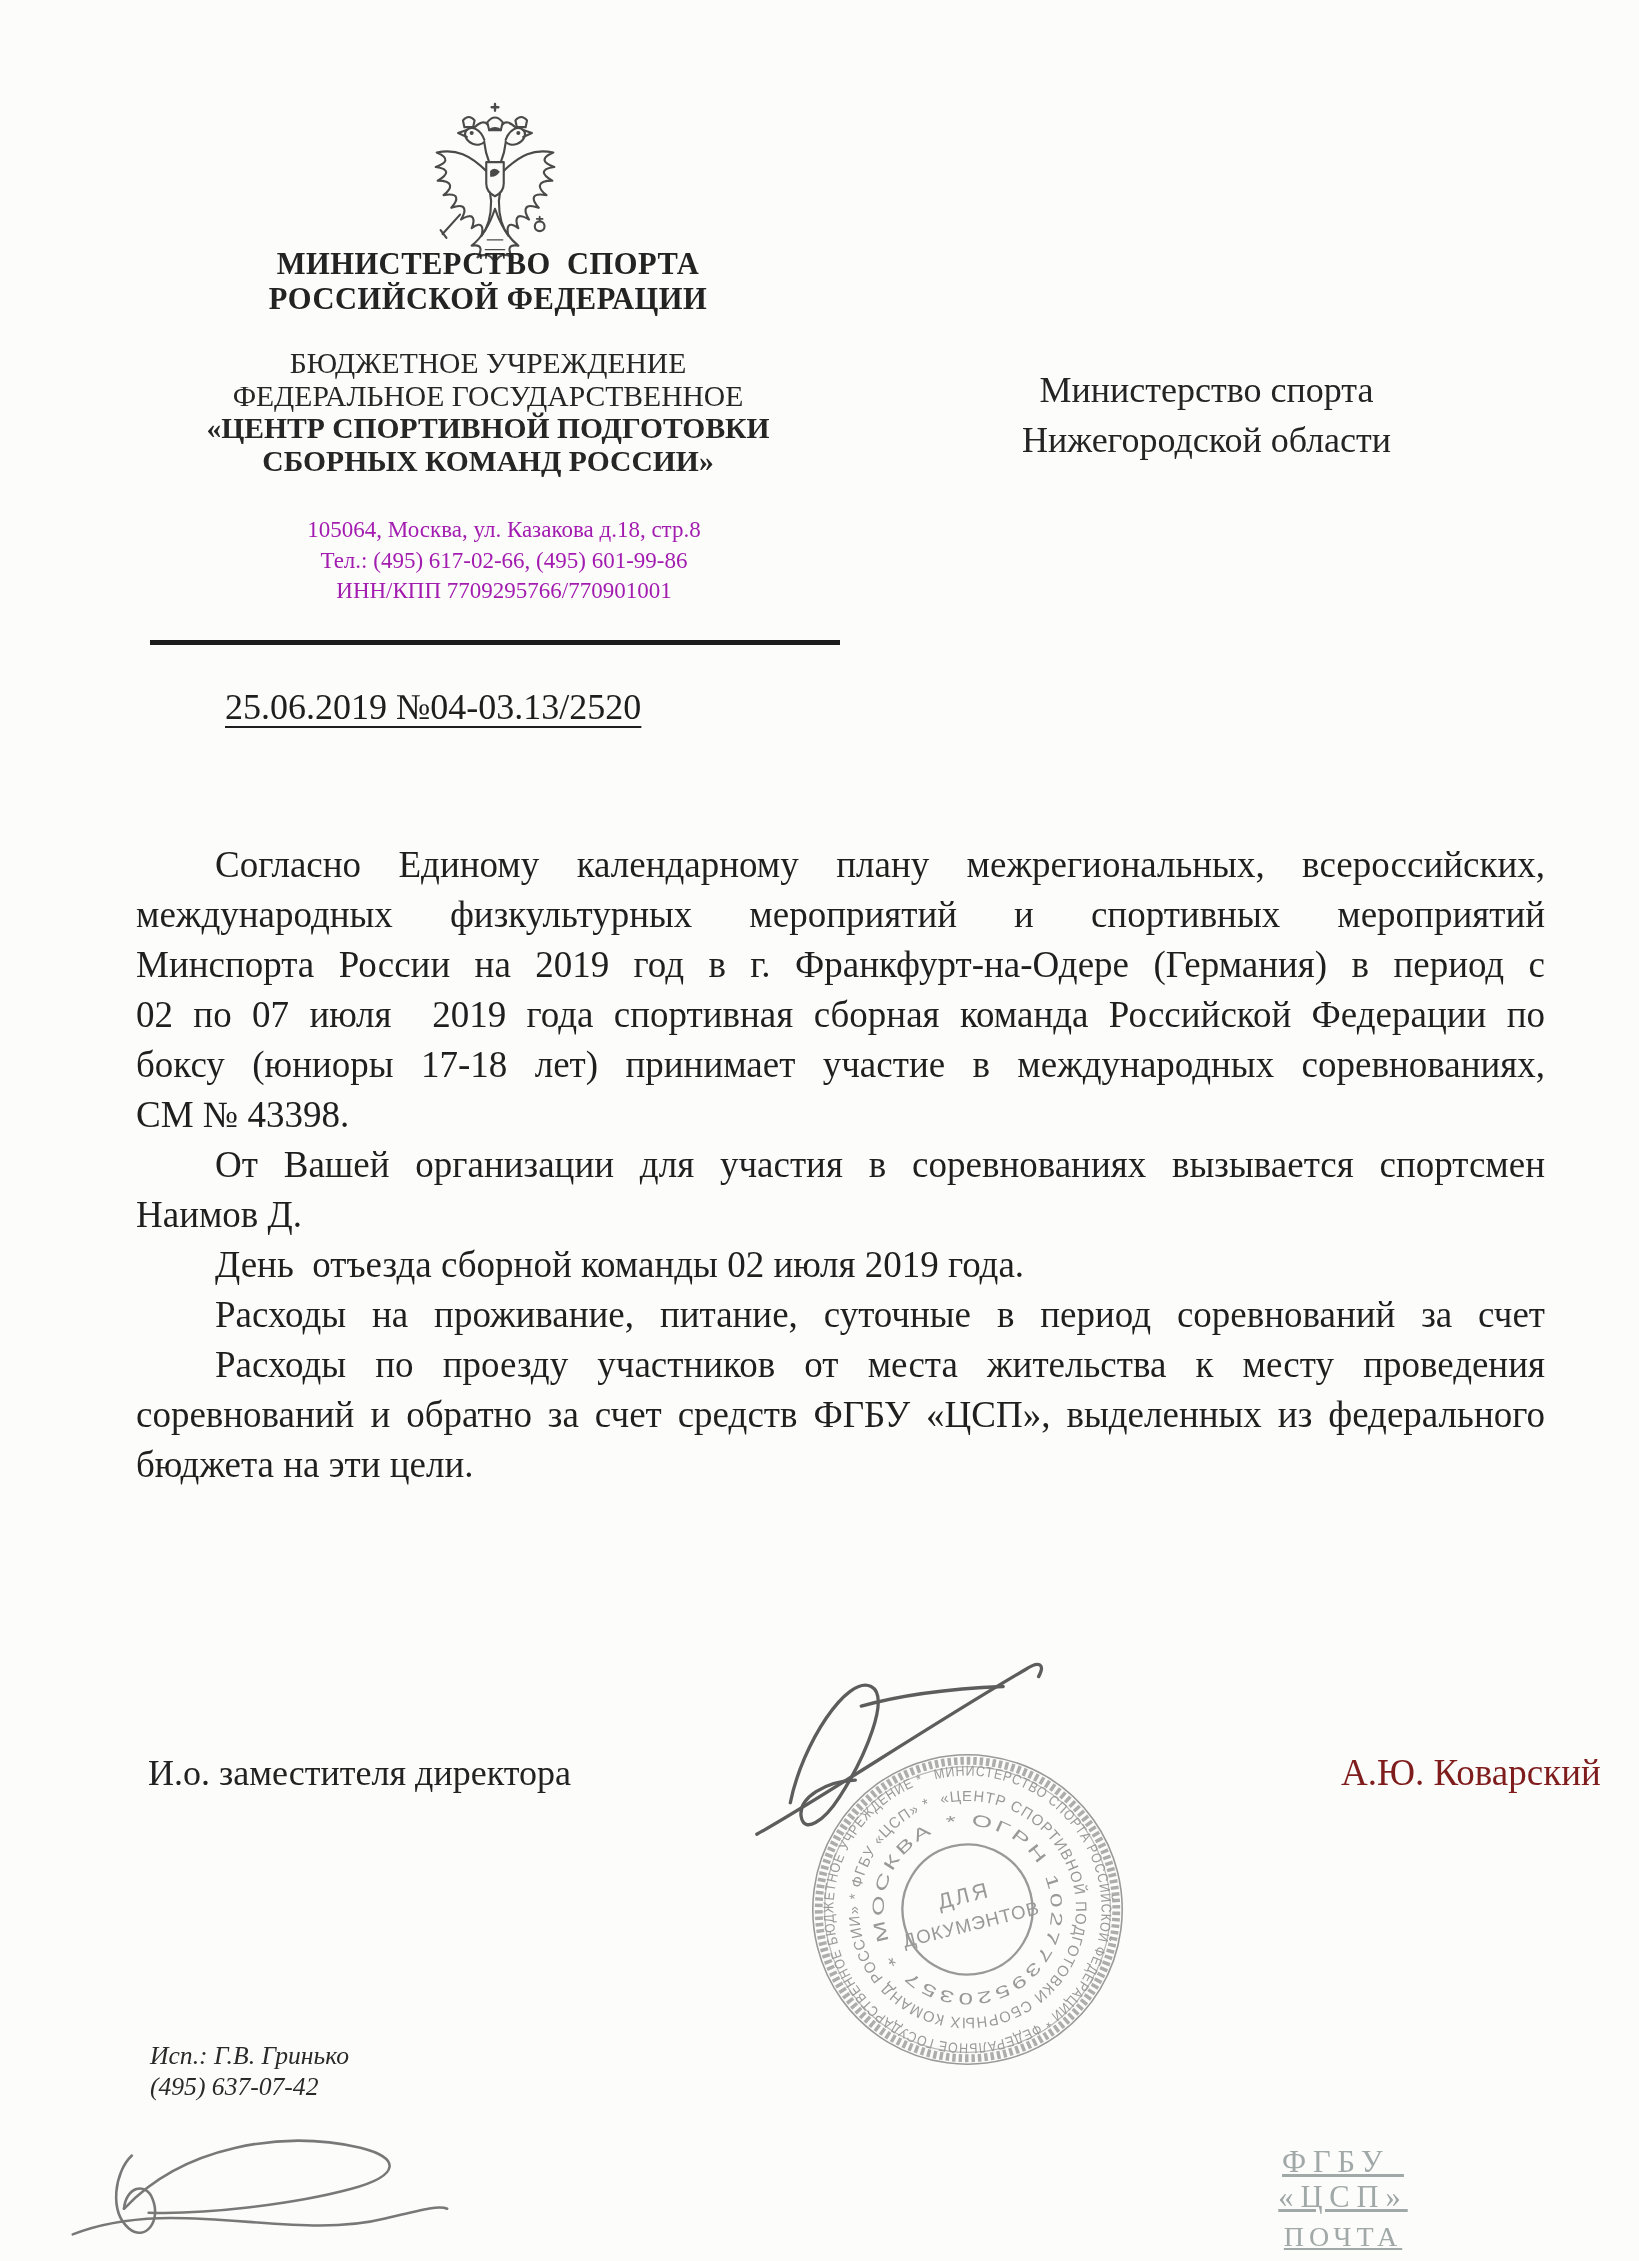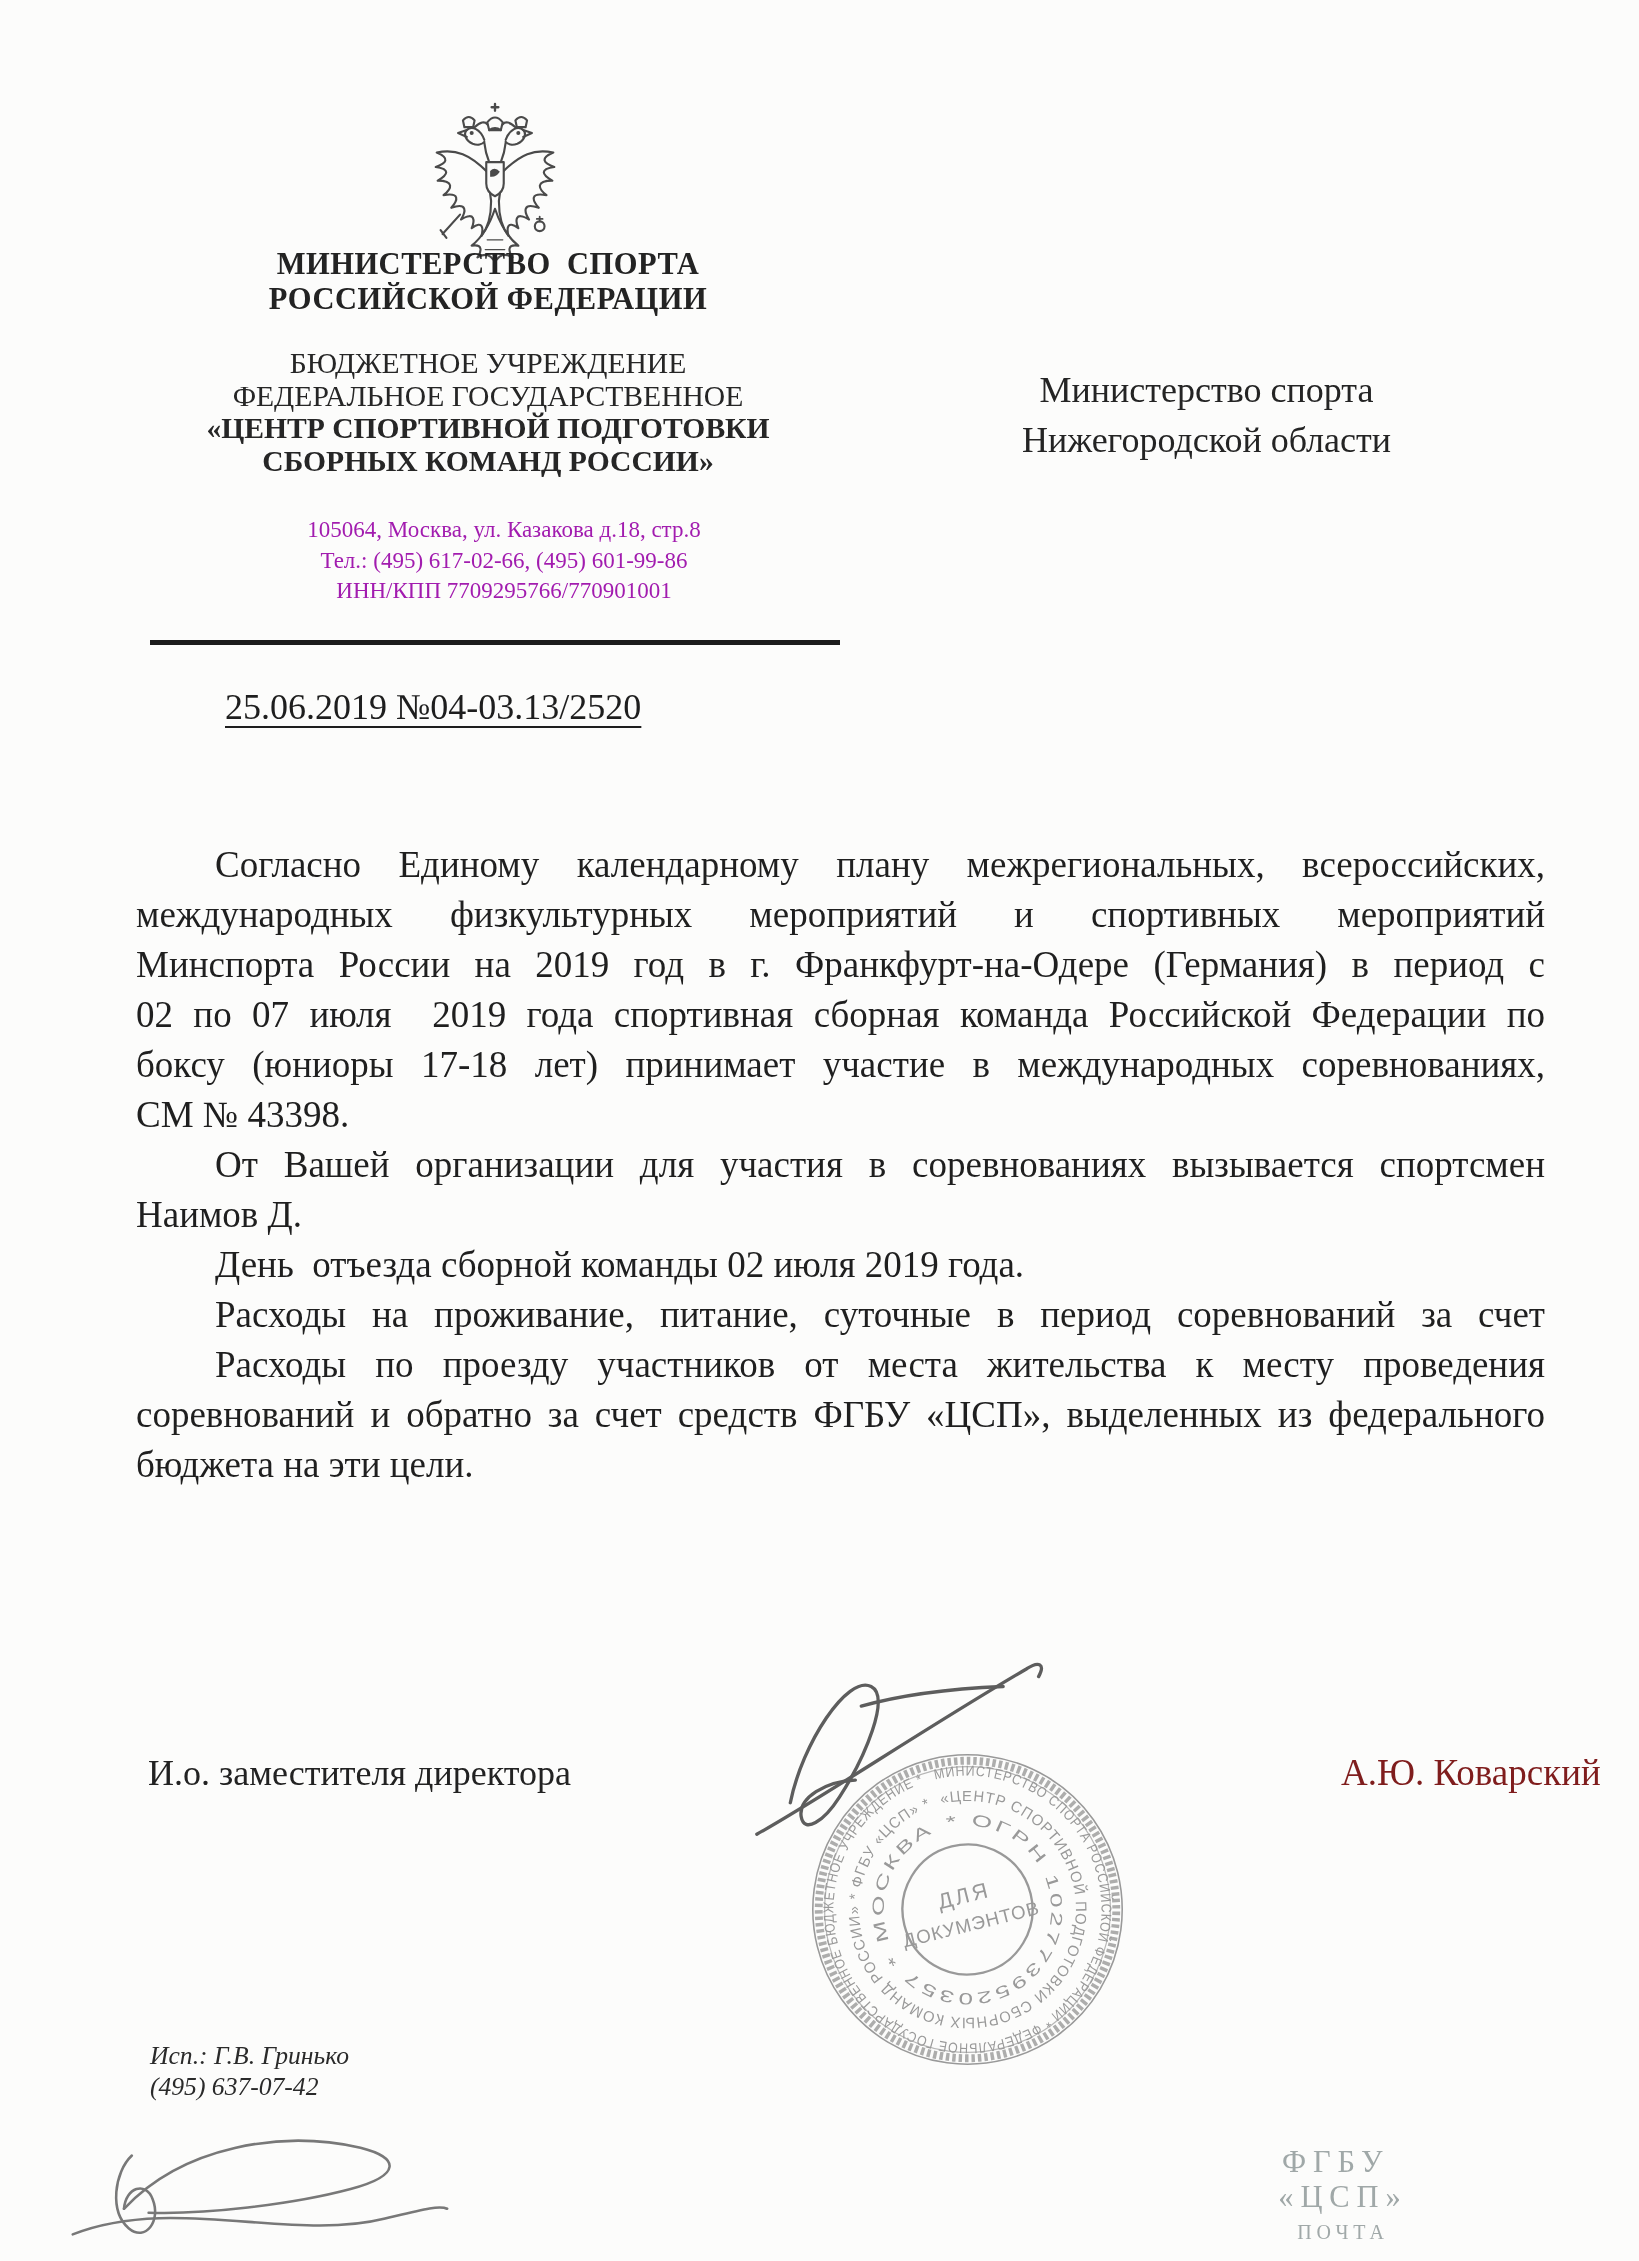--- a/index.html
+++ b/index.html
@@ -28,23 +28,23 @@
   .bline.jfull{text-align:justify;text-align-last:justify;}
   .bline.ind{text-indent:79px;}
   
   .sig-title{left:148px;top:1752px;font-size:36px;color:#222;}
   .sig-name{left:1341px;top:1751px;font-size:37px;color:#7f1d1d;text-align:right;}
   .stamp{left:800px;top:1742px;width:335px;height:335px;opacity:.88;}
   .signature{left:745px;top:1647px;width:335px;height:207px;}
   
   .exec{left:150px;top:2041px;font-size:25.6px;line-height:30.5px;color:#2a2a2a;font-style:italic;}
   .scribble{left:55px;top:2118px;width:404px;height:148px;}
-  .mail-stamp{left:1220px;top:2145px;width:246px;color:#a0a8a8;}
+  .mail-stamp{left:1220px;top:2145px;width:246px;color:#a0a8a8;text-decoration:underline;}
   .mail-stamp .l1{font-size:30.5px;letter-spacing:6.9px;}
-  .mail-stamp .l2{font-size:20px;letter-spacing:4.9px;margin-top:5.9px;}
+  .mail-stamp .l2{font-size:28px;letter-spacing:4.9px;margin-top:5.9px;}
 </style>
 </head>
 <body>
 
 <div id="page">
 
   <svg class="abs emblem" viewBox="0 0 140 178" aria-hidden="true">
     <g stroke="#4a4a4a" stroke-width="2.2" fill="none" stroke-linejoin="round" stroke-linecap="round">
 
       <path id="lw" d="M62,76 C44,58 30,52 10,56 C24,62 20,67 9,71 C24,73 22,79 11,85 C28,85 26,93 17,100 C34,97 32,105 25,113 C42,107 40,117 35,125 C50,116 49,127 46,134 C58,125 58,135 56,142 C64,132 66,118 66,106 Z"></path>

